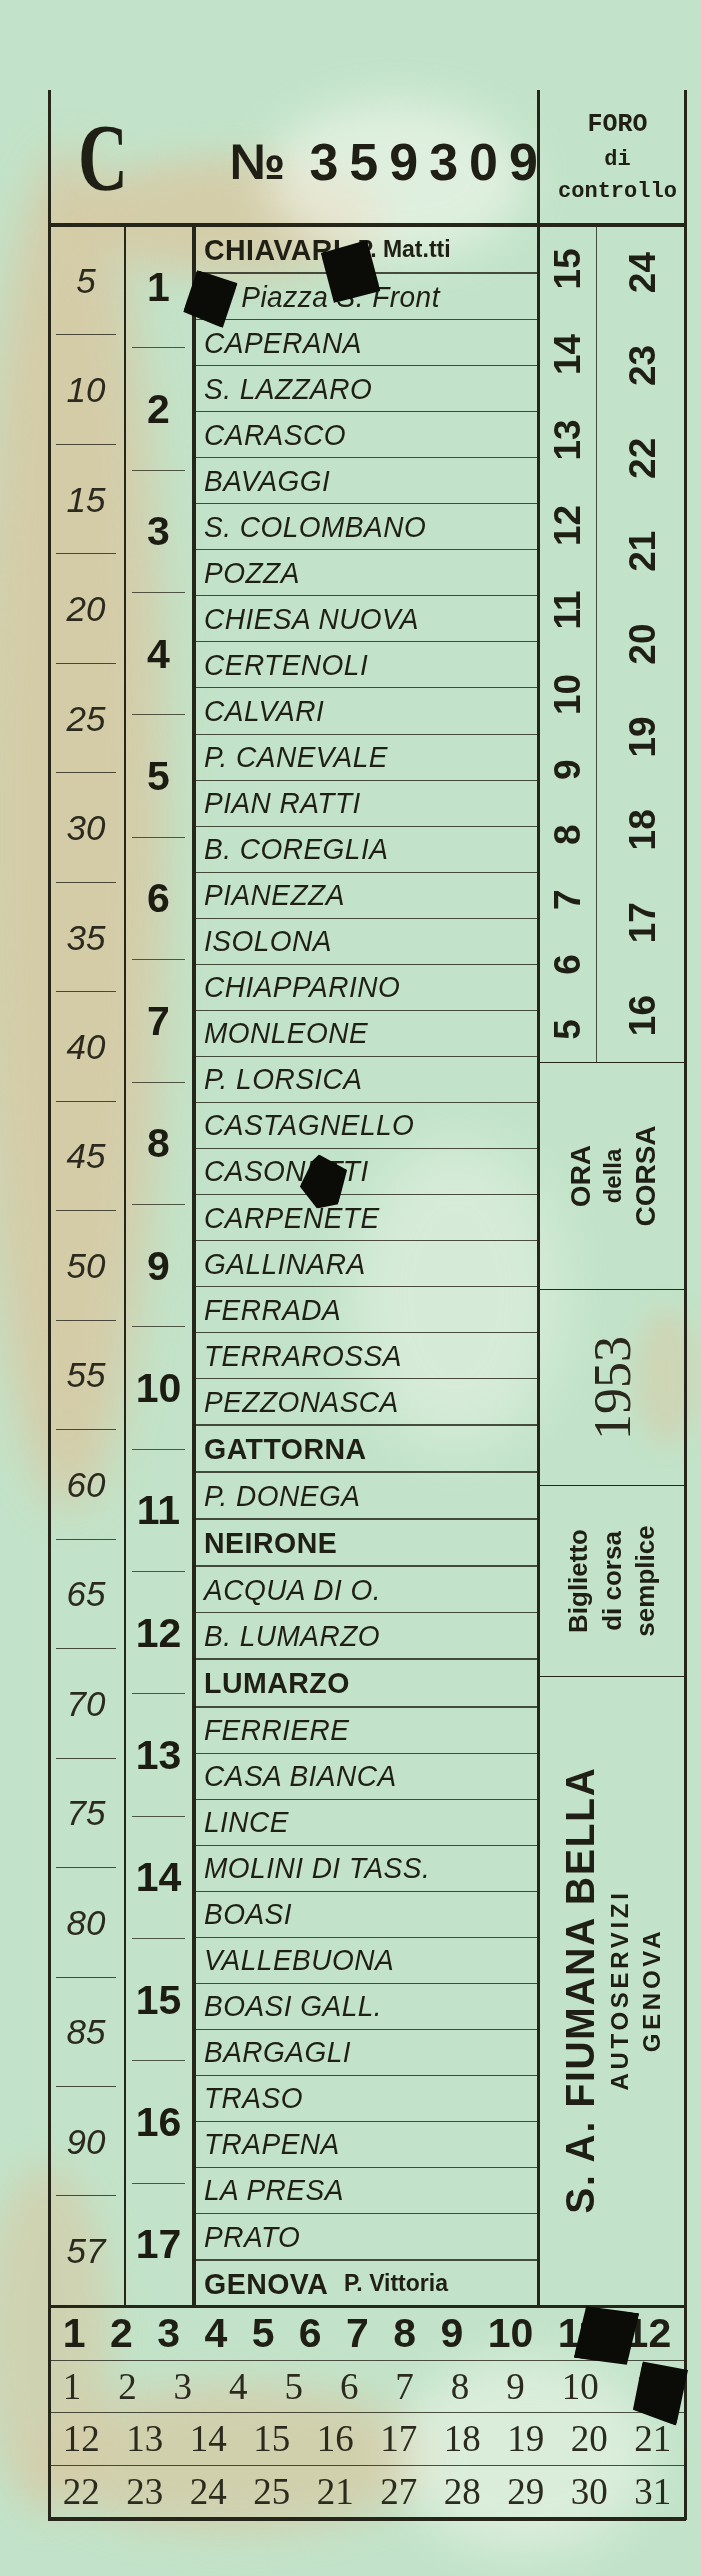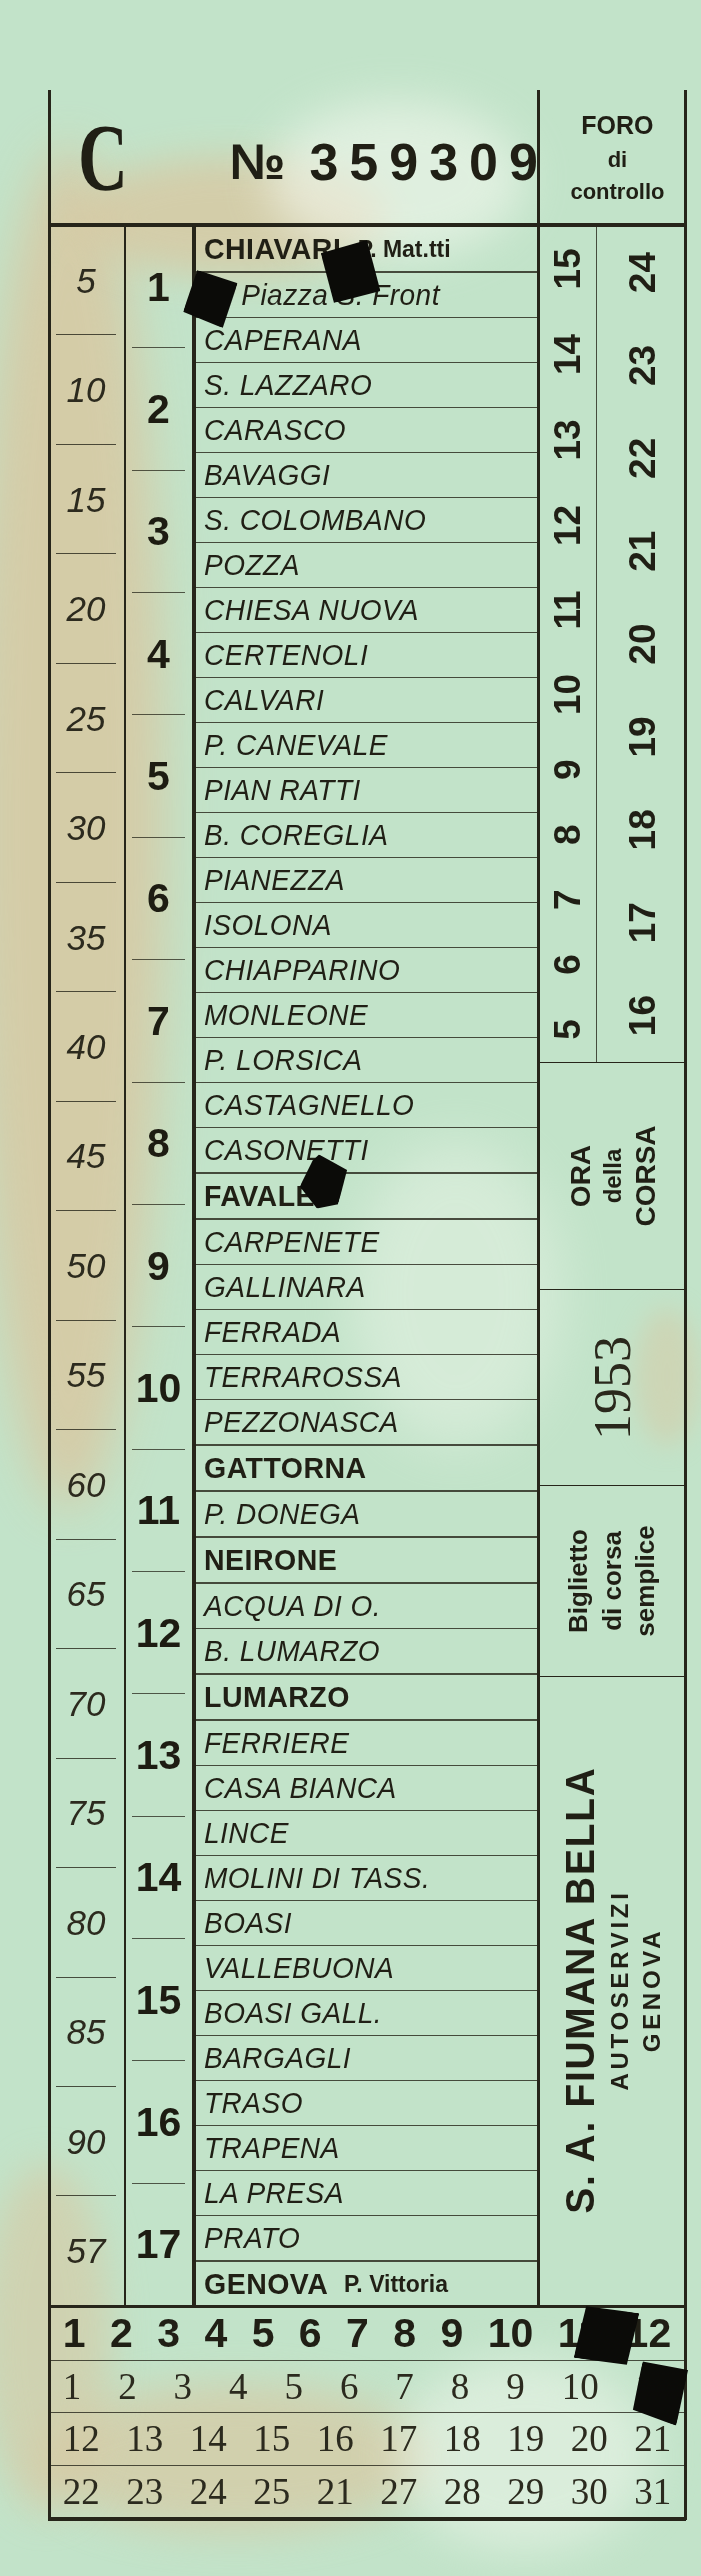--- a/index.html
+++ b/index.html
@@ -12,21 +12,21 @@
   .vline,.hline{position:absolute;background:#26251a;}
   
   #header{position:absolute;left:48px;top:90px;width:638px;height:135px;display:flex;}
   #header-main{flex:1;display:flex;align-items:center;}
   #series-letter{font-family:"Liberation Serif",serif;font-weight:bold;font-size:96px;
                  margin-left:29.5px;letter-spacing:1.8px;transform:scaleX(.72);transform-origin:left;}
   #serial-group{display:flex;align-items:center;margin-left:81px;margin-top:9.2px;}
   #serial-prefix{font-size:50px;font-weight:bold;margin-right:24px;}
   #serial-number{font-size:52px;font-weight:bold;letter-spacing:11px;}
   #foro-cell{width:147px;display:flex;flex-direction:column;justify-content:center;
-             align-items:center;text-align:center;line-height:1.45;}
+             align-items:center;text-align:center;line-height:1.45;font-family:Liberation Mono, monospace;}
   .foro-line{font-weight:bold;font-size:25px;}
   .foro-line.small{font-size:22px;}
   
   #fare-col{position:absolute;left:48px;top:226px;width:76px;height:2080px;display:flex;flex-direction:column;}
   .fare-cell{flex:1;position:relative;display:flex;align-items:center;justify-content:center;
              font-style:italic;font-size:35px;color:#2c2a1e;}
   .fare-cell::after{content:"";position:absolute;bottom:0;left:10%;width:80%;
                     border-bottom:1.8px solid rgba(38,37,26,.8);}
   .fare-cell:last-child::after{display:none;}
   
@@ -306,24 +306,20 @@
       <div class="station-row">
         <span class="label">CASTAGNELLO</span>
 
       </div>
 
       <div class="station-row">
         <span class="label">CASONETTI</span>
 
       </div>
 
-      <div class="station-row major">
-        <span class="label">FAVALE</span>
-
-      </div>
 
 
       <div class="station-row">
         <span class="label">CARPENETE</span>
 
       </div>
 
       <div class="station-row">
         <span class="label">GALLINARA</span>
 

